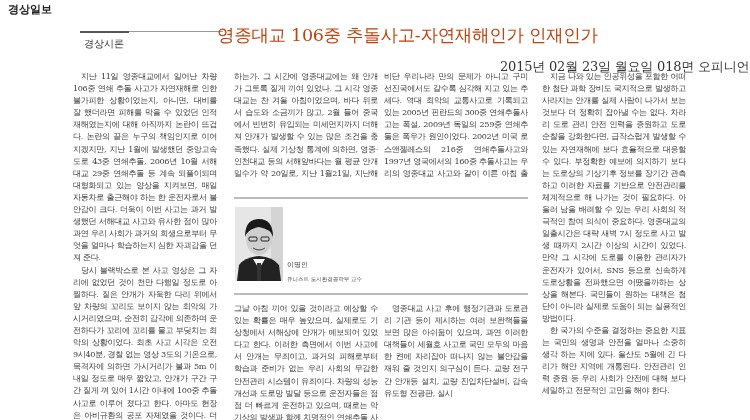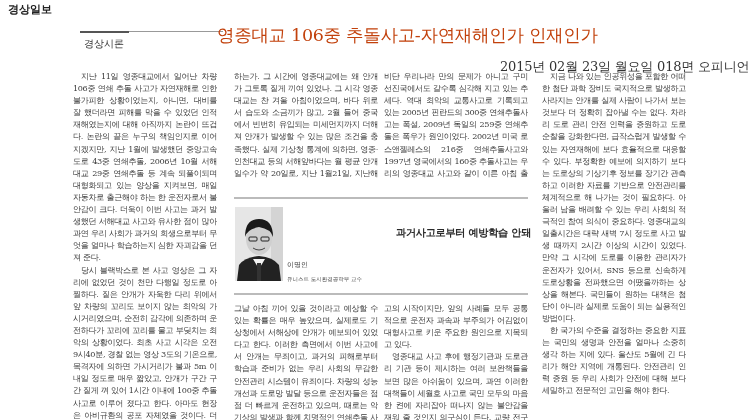--- a/index.html
+++ b/index.html
@@ -103,30 +103,28 @@
     <path d="M10 30 Q10 12 24 12 Q38 12 38 30 Q36 22 24 20 Q12 22 10 30 Z" fill="#1a1a1a"></path>
     <rect x="14" y="30" width="8" height="4" rx="1" fill="none" stroke="#222" stroke-width="1"></rect>
     <rect x="26" y="30" width="8" height="4" rx="1" fill="none" stroke="#222" stroke-width="1"></rect>
     <path d="M18 41 Q24 45 30 41" stroke="#444" stroke-width="1" fill="none"></path>
   </svg>
 </div>
 <div class="author-name">이명인</div>
 <div class="author-title">유니스트 도시환경공학부 교수</div>
 
 <div class="subhead">
-  <div>과거사고로부터 예방학습 안돼</div>
 </div>
 
 <div class="rule-h" style="left:234px; top:293px; width:294px;"></div>
 
 <div class="col col2-bot">
   <p class="cont">그날 아침 끼어 있을 것이라고 예상할 수 있는 확률은 매우 높았으며, 실제로도 기상청에서 서해상에 안개가 예보되어 있었다고 한다. 이러한 측면에서 이번 사고에서 안개는 무죄이고, 과거의 피해로부터 학습과 준비가 없는 우리 사회의 무감한 안전관리 시스템이 유죄이다. 차량의 성능 개선과 도로망 발달 등으로 운전자들은 점점 더 빠르게 운전하고 있으며, 때로는 악기상의 발생과 함께 치명적인 연쇄추돌 사고로 이어지고 있다. 이것은</p>
 </div>
 
 <div class="col col3-bot">
-  <p class="cont">고의 시작이지만, 앞의 사례들 모두 공통적으로 운전자 과속과 부주의가 어김없이 대형사고로 키운 주요한 원인으로 지목되고 있다.</p>
   <p>영종대교 사고 후에 행정기관과 도로관리 기관 등이 제시하는 여러 보완책들을 보면 많은 아쉬움이 있으며, 과연 이러한 대책들이 세월호 사고로 국민 모두의 마음 한 켠에 자리잡아 떠나지 않는 불안감을 재워 줄 것인지 의구심이 든다. 교량 전구간 안개등 설치, 교량 진입차단설비, 감속 유도형 전광판, 실시</p>
 </div>
 
 <div class="col col4">
   <p>지금 나와 있는 인공위성을 포함한 어떠한 첨단 과학 장비도 국지적으로 발생하고 사라지는 안개를 실제 사람이 나가서 보는 것보다 더 정확히 잡아낼 수는 없다. 차라리 도로 관리 안전 인력을 증원하고 도로 순찰을 강화한다면, 급작스럽게 발생할 수 있는 자연재해에 보다 효율적으로 대응할 수 있다. 부정확한 예보에 의지하기 보다는 도로상의 기상기후 정보를 장기간 관측하고 이러한 자료를 기반으로 안전관리를 체계적으로 해 나가는 것이 필요하다. 아울러 남을 배려할 수 있는 우리 사회의 적극적인 참여 의식이 중요하다. 영종대교의 일출시간은 대략 새벽 7시 정도로 사고 발생 때까지 2시간 이상의 시간이 있었다. 만약 그 시각에 도로를 이용한 관리자가 운전자가 있어서, SNS 등으로 신속하게 도로상황을 전파했으면 어땠을까하는 상상을 해본다. 국민들이 원하는 대책은 첨단이 아니라 실제로 도움이 되는 실용적인 방법이다.</p>
   <p>한 국가의 수준을 결정하는 중요한 지표는 국민의 생명과 안전을 얼마나 소중히 생각 하는 지에 있다. 울산도 5월에 긴 다리가 해안 지역에 개통된다. 안전관리 인력 증원 등 우리 사회가 안전에 대해 보다 세밀하고 전문적인 고민을 해야 한다.</p>
 </div>
 
 </body></html>

